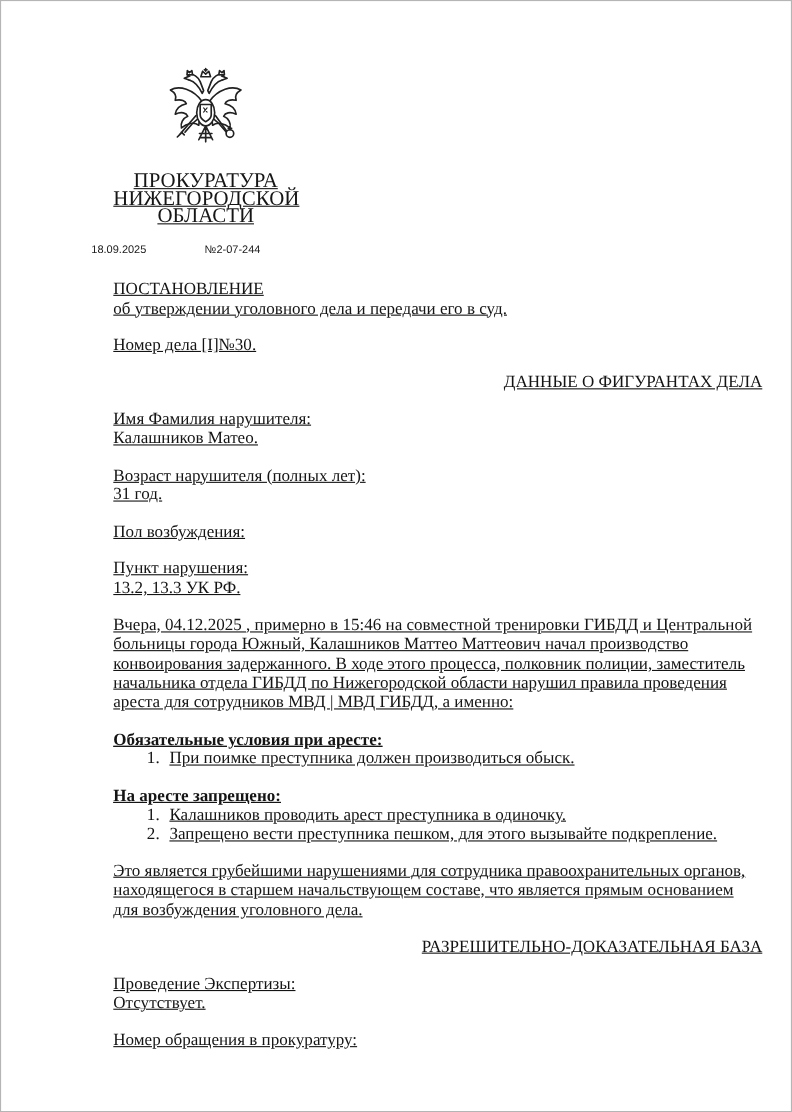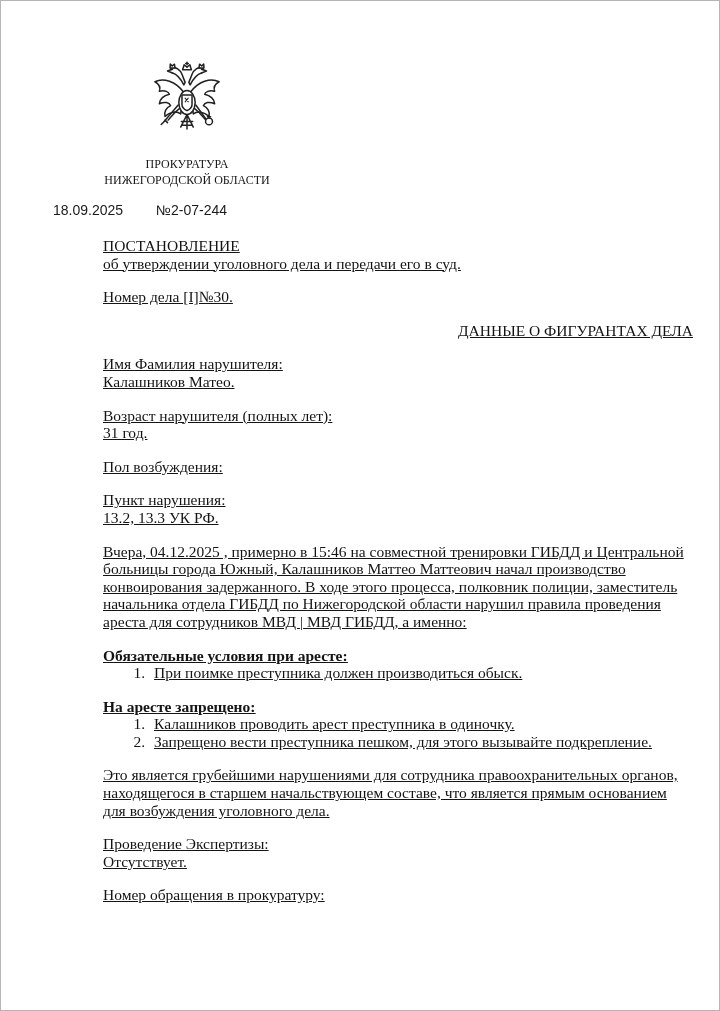--- a/index.html
+++ b/index.html
@@ -16,29 +16,30 @@
   
   .letterhead {
     margin: 60px 0 0 102px;
     width: 168px;
     text-align: center;
   }
   .emblem { display: inline-block; line-height: 0; }
   .org-name {
     margin-top: 13px;
     font-family: "Liberation Serif", serif;
-    font-size: 12px;
+    font-size: 19px;
     line-height: 16px;
     color: #161616;
+    text-decoration: underline;
   }
   .ref-row {
-    margin: 14px 0 0 52px;
+    margin: 14px 0 0 82px;
     display: flex;
     font-family: "Liberation Sans", sans-serif;
-    font-size: 14px;
+    font-size: 10px;
     line-height: 17px;
     color: #1a1a1a;
   }
   .ref-date { width: 103px; }
   
   .doc-body {
     margin: 18px 0 0 102px;
     width: 590px;
     font-family: "Liberation Serif", serif;
     font-size: 15.5px;
@@ -147,20 +148,21 @@
     <div class="block">
       <p class="rule-heading">На аресте запрещено:</p>
       <ol class="rule-list">
         <li>Калашников проводить арест преступника в одиночку.</li>
         <li>Запрещено вести преступника пешком, для этого вызывайте подкрепление.</li>
       </ol>
     </div>
 
     <p class="block">Это является грубейшими нарушениями для сотрудника правоохранительных органов, находящегося в старшем начальствующем составе, что является прямым основанием для возбуждения уголовного дела.</p>
 
+    <p class="block center-heading">РАЗРЕШИТЕЛЬНО-ДОКАЗАТЕЛЬНАЯ БАЗА</p>
 
     <div class="block">
       <p class="line">Проведение Экспертизы:</p>
       <p class="line">Отсутствует.</p>
     </div>
 
     <div class="block">
       <p class="line">Номер обращения в прокуратуру:</p>
     </div>
 

